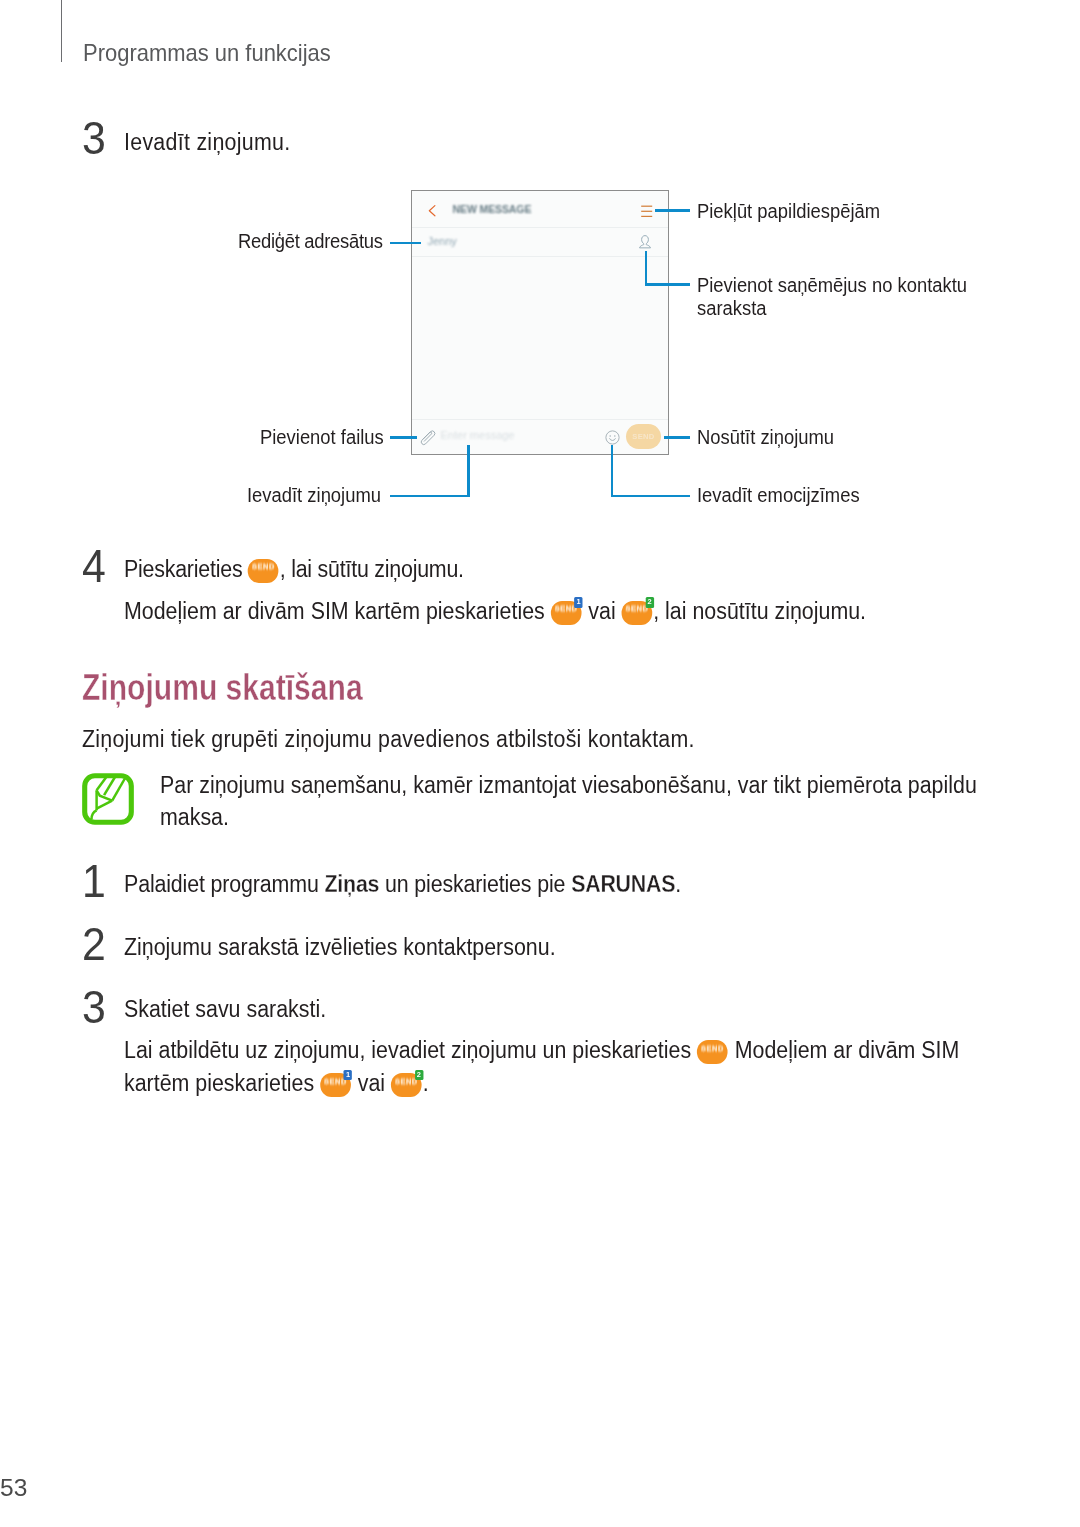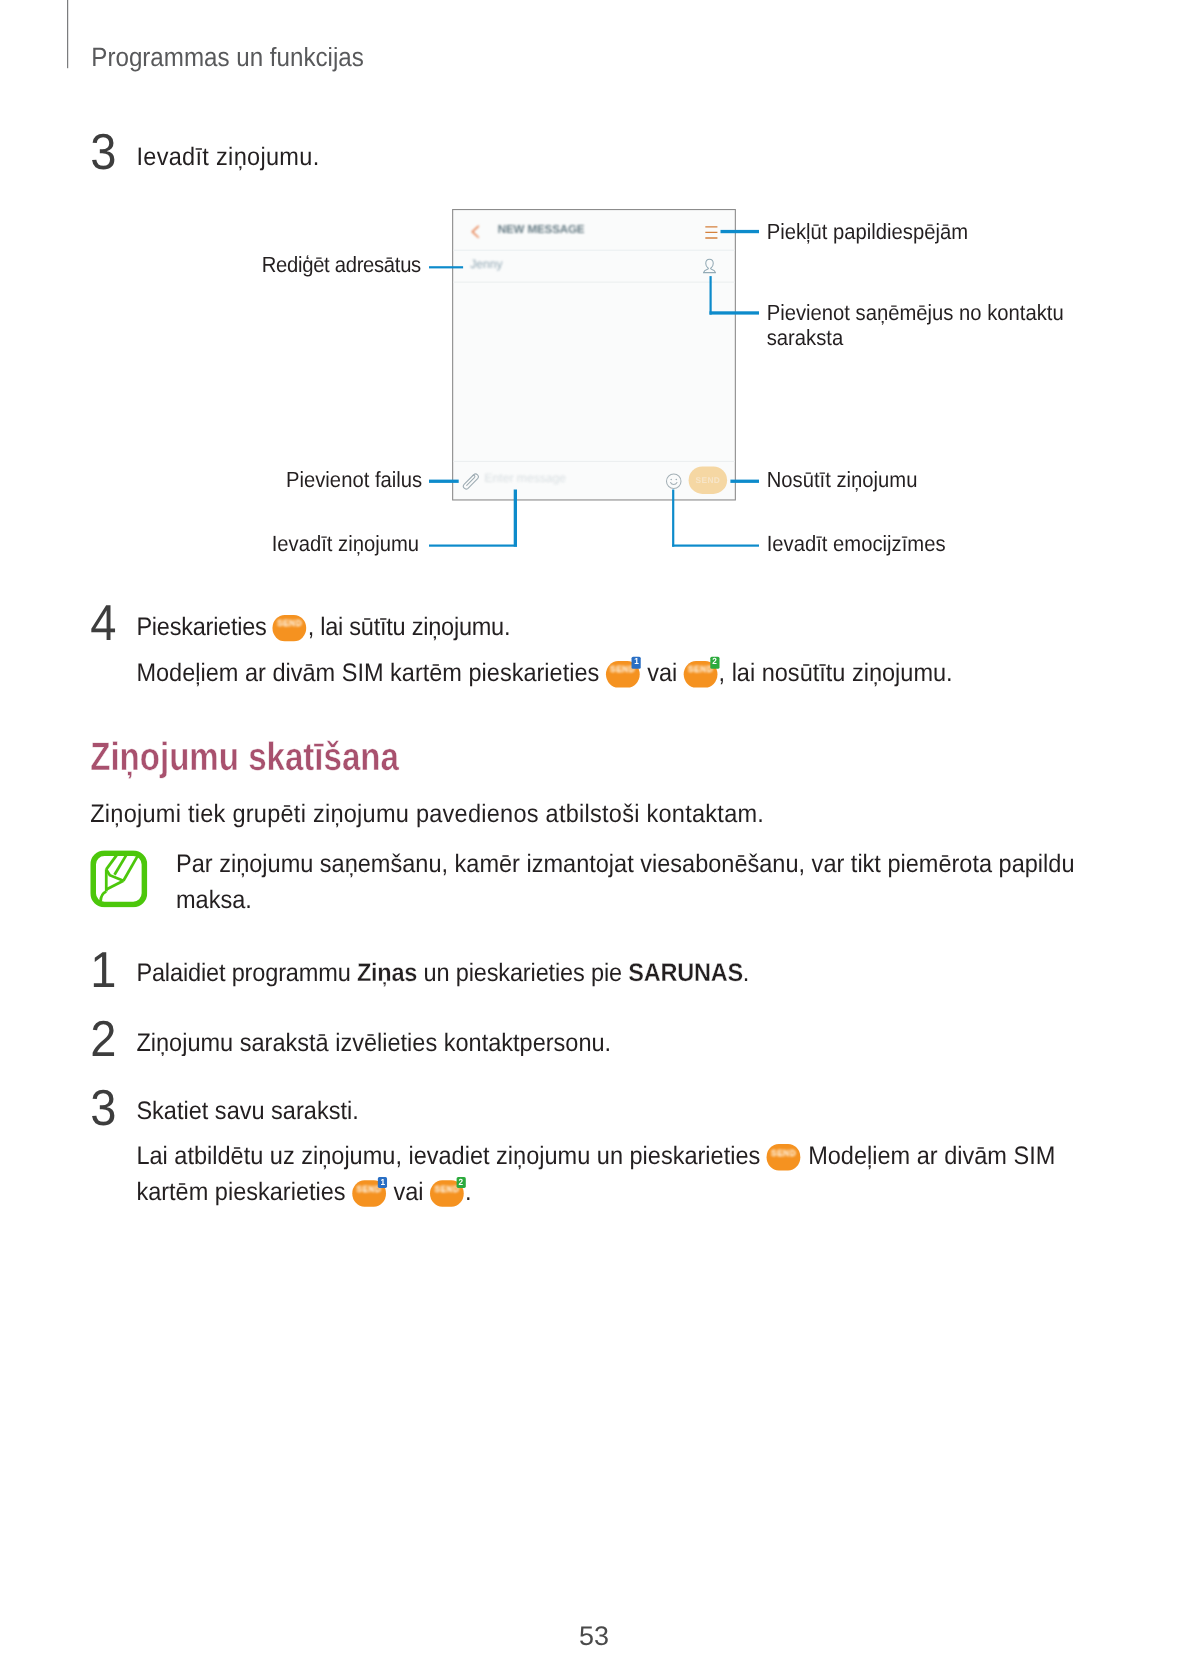--- a/index.html
+++ b/index.html
@@ -22,21 +22,21 @@
   
   .h2{position:absolute;font-size:36px;line-height:40px;font-weight:bold;color:#a8516e;
       white-space:nowrap;transform:scaleX(.835);transform-origin:0 0;
       -webkit-text-stroke:0.45px #ffffff;}
 
   
   .note-txt{position:absolute;font-size:23px;line-height:31.8px;color:#231f20;
             transform:scaleX(.93);transform-origin:0 0;}
 
   
-  .pnum{position:absolute;left:0;top:1474px;width:1080px;text-align:center;
+  .pnum{position:absolute;left:0;top:1474px;width:1080px;text-align:left;
         font-size:24.5px;color:#4a4a4a;}
 
   
   .phone{position:absolute;left:411px;top:190px;width:258px;height:265px;
          border:1.3px solid #8c8c8c;background:#fafbfb;box-sizing:border-box;}
   .phone-bar{position:absolute;left:0;top:0;width:100%;height:37px;
              border-bottom:1px solid #eceff0;box-sizing:border-box;}
   .phone-recip{position:absolute;left:0;top:37px;width:100%;height:29px;
                border-bottom:1px solid #eceff0;box-sizing:border-box;}
   .phone-input{position:absolute;left:0;top:228px;width:100%;height:35px;

